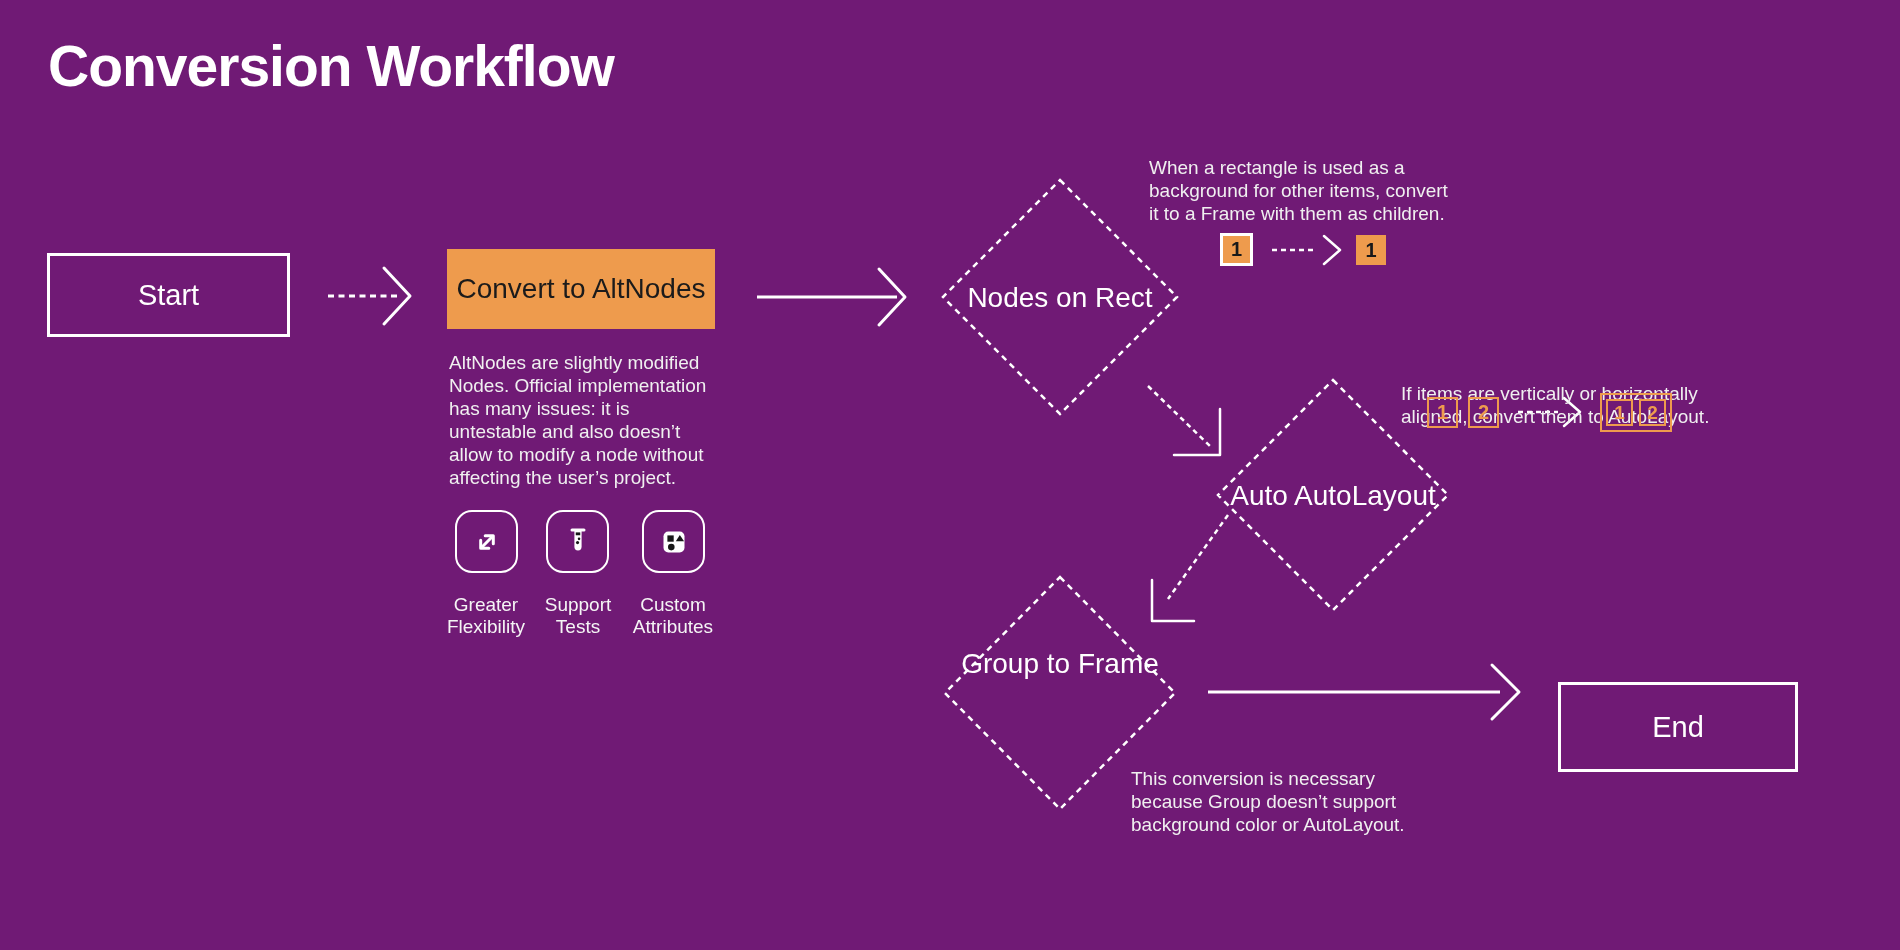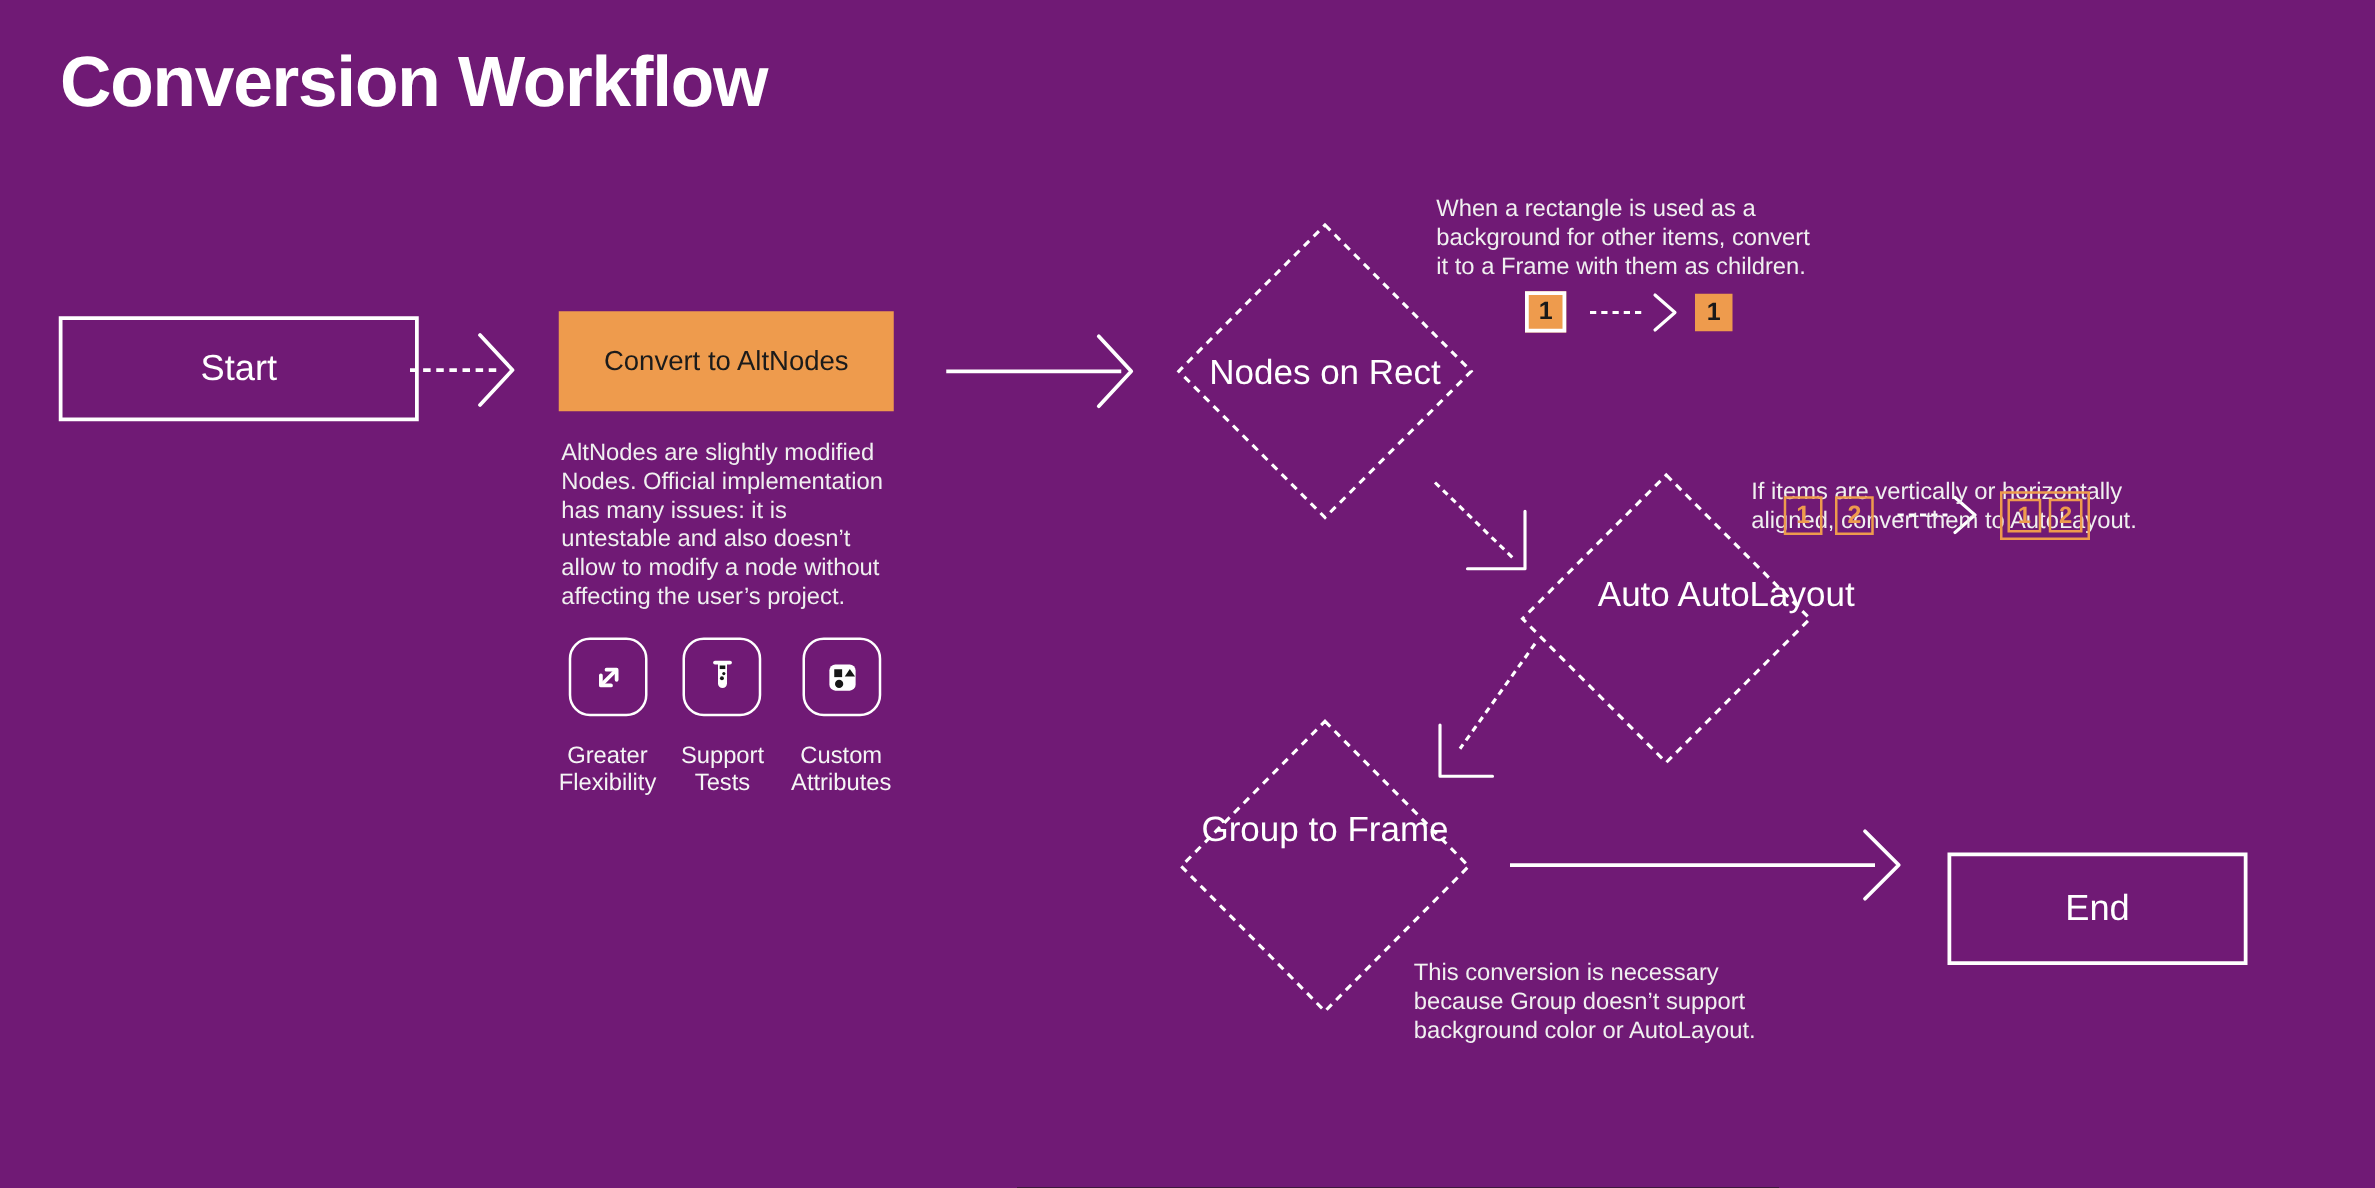--- a/index.html
+++ b/index.html
@@ -19,27 +19,27 @@
     position: absolute; left: 48px; top: 33px;
     font-size: 57px; font-weight: 700; color: #ffffff; letter-spacing: -1px;
   }
 
   .node {
     position: absolute;
     display: flex; align-items: center; justify-content: center;
     border: 3px solid #ffffff; color: #ffffff; font-size: 29px;
     background: transparent;
   }
-  #start-box { left: 47px; top: 253px; width: 288px; height: 84px; }
+  #start-box { left: 47px; top: 253px; width: 243px; height: 84px; }
   #end-box   { left: 1558px; top: 650px; width: 240px; height: 90px; margin-top: 32px; }
 
   #convert-box {
     position: absolute; left: 447px; top: 249px; width: 268px; height: 80px;
     display: flex; align-items: center; justify-content: center;
-    background: #EE9B4D; color: #1b1b1b; font-size: 22px; font-weight: 500;
+    background: #EE9B4D; color: #1b1b1b; font-size: 28px; font-weight: 500;
   }
 
   .note {
     position: absolute; white-space: pre-line;
     color: #f0f0f0; font-size: 19px; line-height: 23px;
   }
   #convert-desc { left: 449px; top: 351px; width: 330px; }
   #note-rect    { left: 1149px; top: 156px; }
   #note-auto    { left: 1401px; top: 334px; margin-top: 48px; }
   #note-group   { left: 1131px; top: 767px; }
@@ -60,21 +60,21 @@
   }
   #feature-label-1 { left: 420px; }
   #feature-label-2 { left: 512px; }
   #feature-label-3 { left: 607px; }
 
   .diamond-label {
     position: absolute; transform: translate(-50%, -50%);
     color: #ffffff; font-size: 28px; white-space: nowrap;
   }
   #diamond-label-rect  { left: 1060px; top: 298px; }
-  #diamond-label-auto  { left: 1333px; top: 476px; margin-left: 48px; }
+  #diamond-label-auto  { left: 1333px; top: 496px; }
   #diamond-label-group { left: 1060px; top: 664px; }
 
   .sq {
     position: absolute;
     display: flex; align-items: center; justify-content: center;
     font-size: 20px; font-weight: 600;
   }
   .sq-fill    { background: #EE9B4D; color: #191919; }
   .sq-outline { border: 2.5px solid #EE9B4D; color: #EE9B4D; background: transparent; }
 

